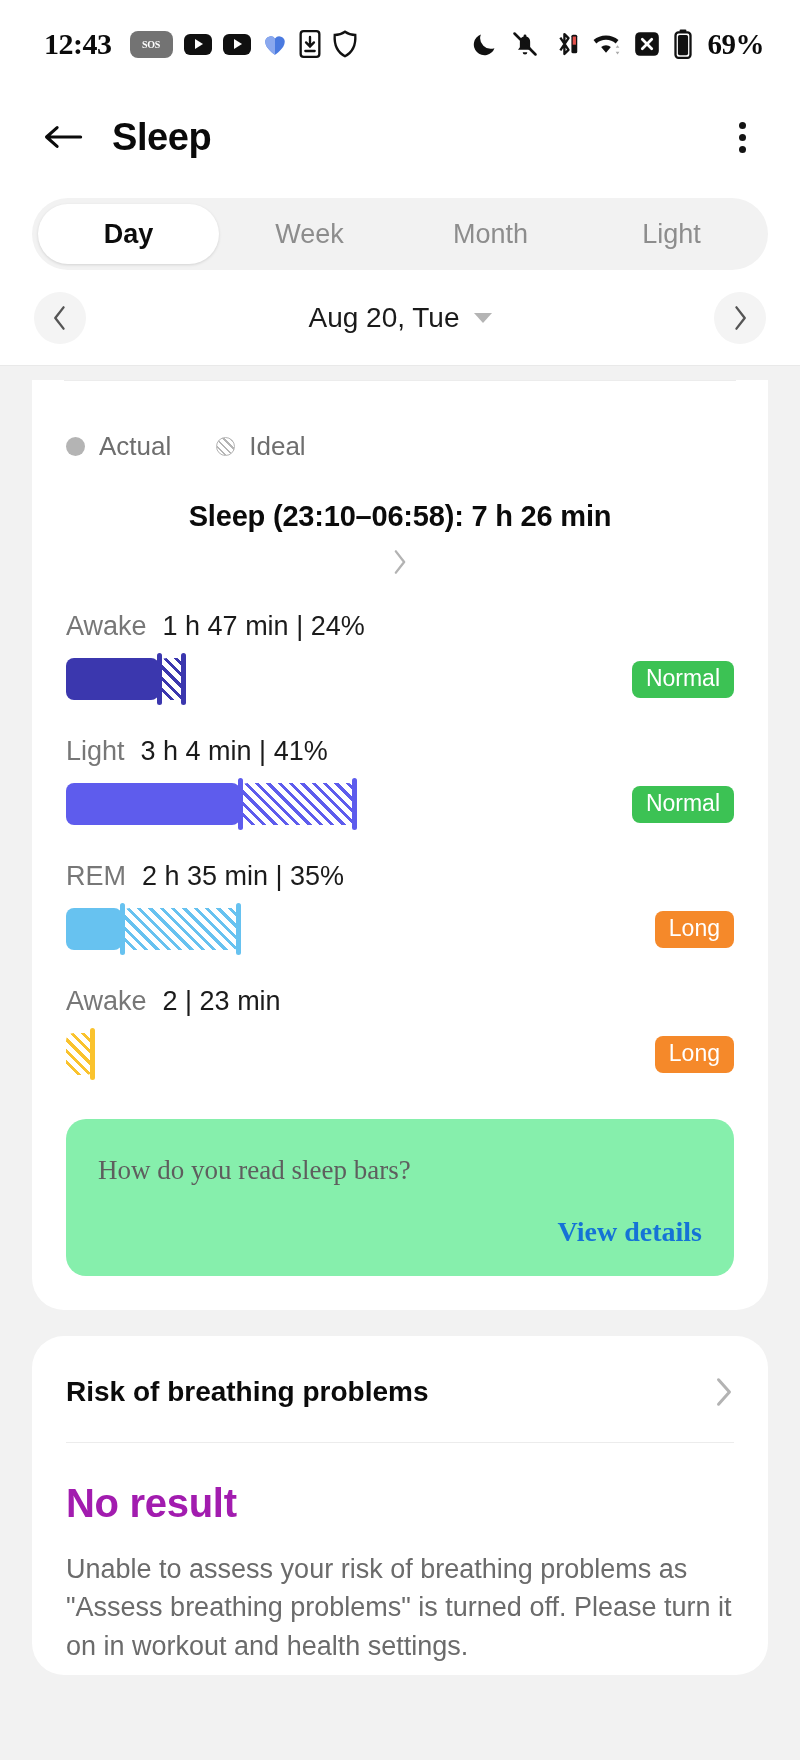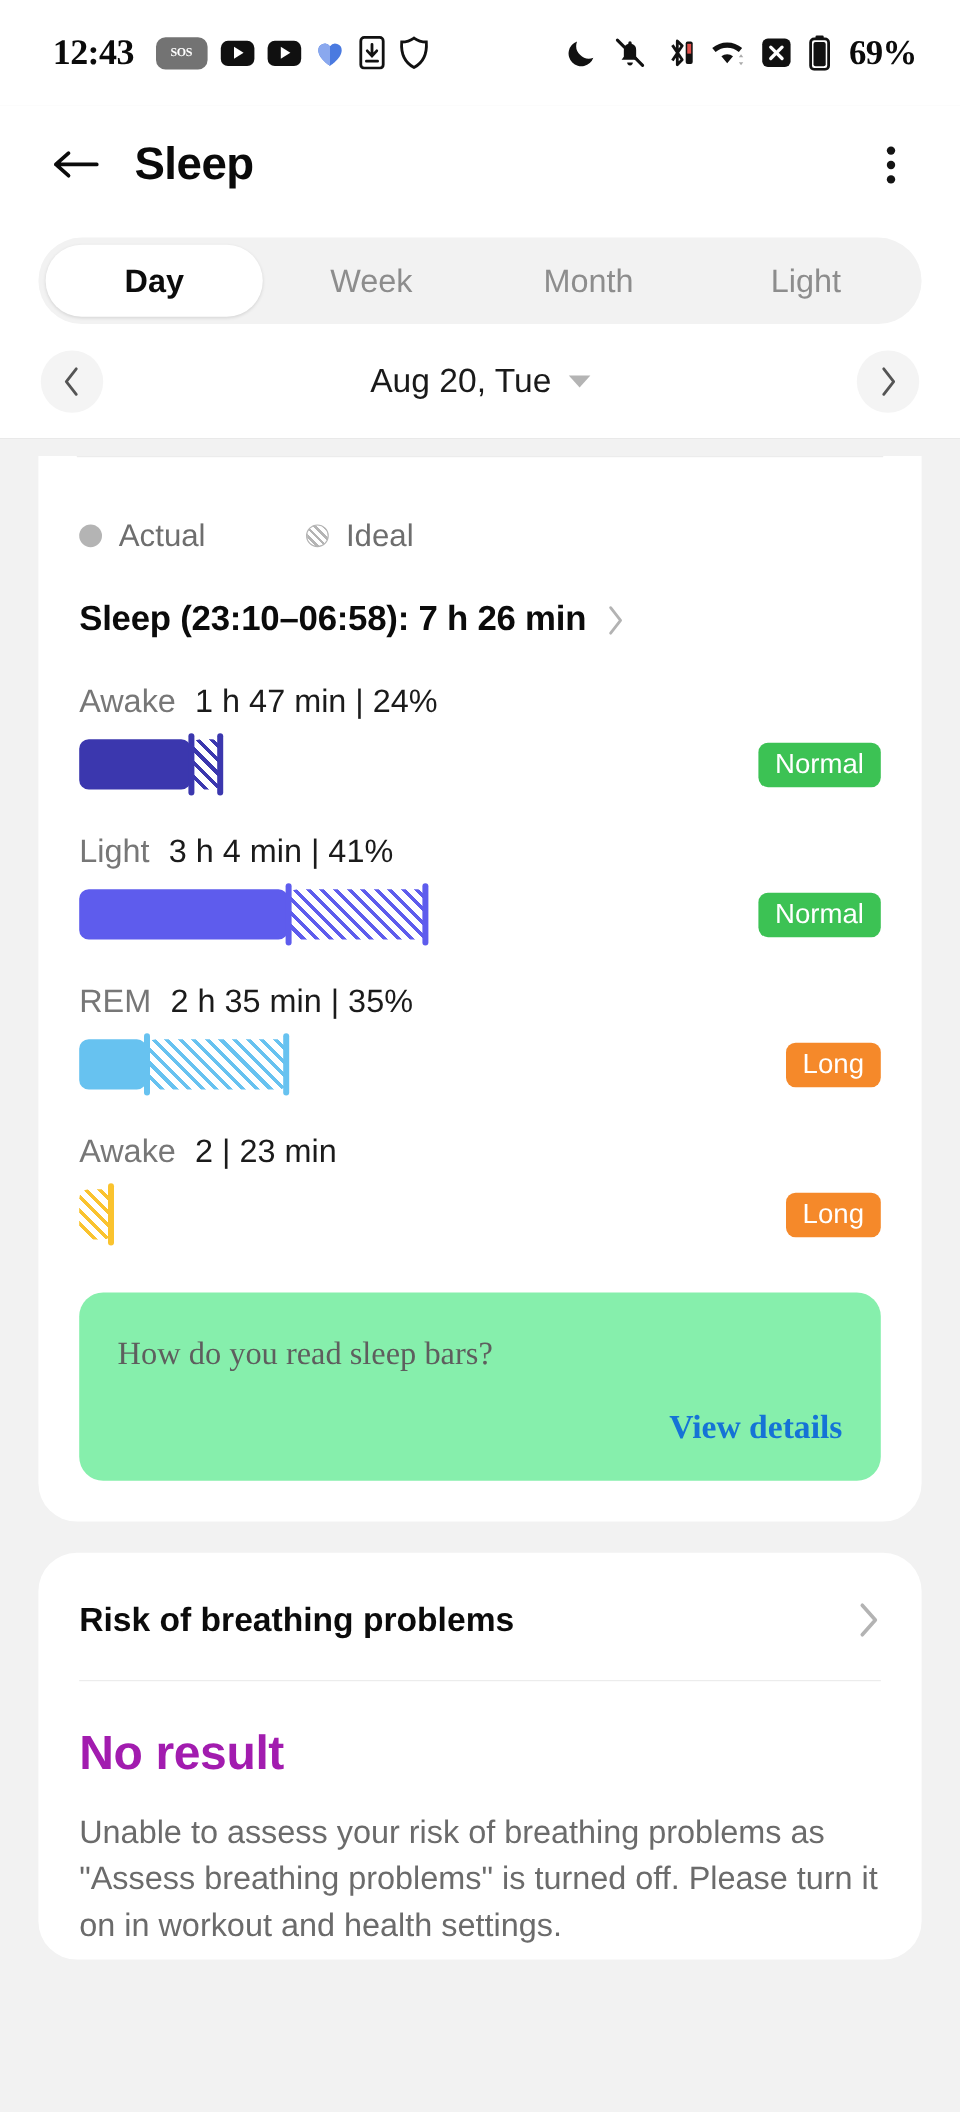--- a/index.html
+++ b/index.html
@@ -150,36 +150,37 @@
     border-radius: 32px;
     margin-bottom: 26px;
   }
   .card.top { border-radius: 0 0 32px 32px; padding: 0 0 34px 0; margin-top: 0; }
 
   .divider-thin { height: 1px; background: #ececec; margin: 14px 32px 0 32px; }
 
   
   .legend {
     display: flex; align-items: center;
-    gap: 84px;
+    gap: 45px;
     padding: 50px 34px 0 34px;
   }
   .legend-item { display: flex; align-items: center; gap: 14px; }
   .legend-dot { width: 19px; height: 19px; border-radius: 50%; background: #b4b4b4; }
   .legend-dot.hatch {
     background: repeating-linear-gradient(45deg, #b4b4b4 0 2px, #ffffff 2px 5px);
     border: 1.5px solid #b4b4b4;
   }
   .legend-label { font-size: 26px; color: #6e6e6e; }
 
   
   .summary {
     display: flex; align-items: center; gap: 16px;
     padding: 38px 34px 0 34px;
     cursor: pointer;
+    flex-direction: column;
   }
   .summary-text { font-size: 29px; font-weight: 700; color: #0b0b0b; letter-spacing: -0.2px; }
 
   
   .stage { padding: 36px 34px 0 34px; position: relative; }
   .stage-head { display: flex; align-items: baseline; gap: 16px; }
   .stage-name { font-size: 27px; color: #777777; }
   .stage-val { font-size: 27px; color: #1b1b1b; }
   .bar-row { display: flex; align-items: center; margin-top: 16px; min-height: 42px; }
   .bar-area { position: relative; height: 42px; flex: 0 0 auto; }

